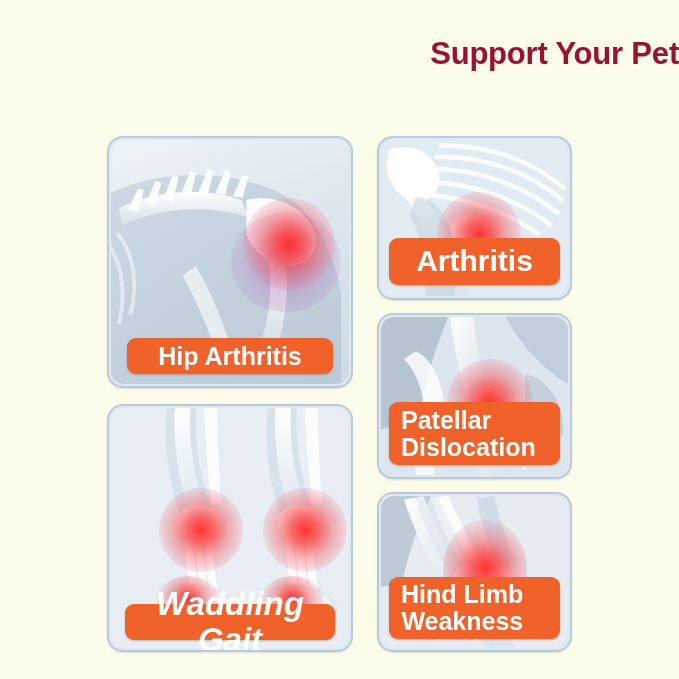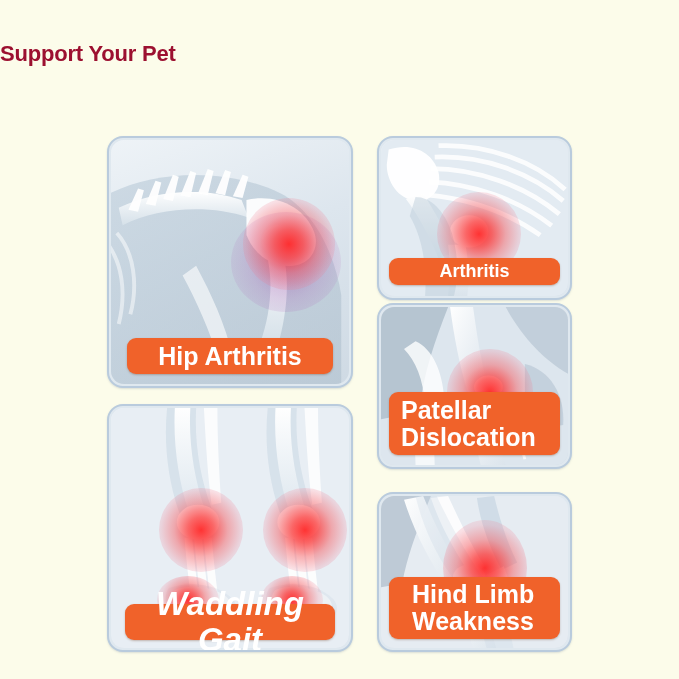--- a/index.html
+++ b/index.html
@@ -20,24 +20,24 @@
     inset: 0;
     background: #fcfcea;
   }
 
   
   .headline {
     position: absolute;
     left: 0;
     top: 36px;
     width: 679px;
-    text-align: left;
+    text-align: right;
     color: #9c1030;
     font-weight: bold;
-    font-size: 22px;
+    font-size: 31px;
     line-height: 36px;
     letter-spacing: -0.2px;
   }
   .headline .line1 { display: block; }
   .headline .line2 { display: block; }
 
   
   .grid {
     position: absolute;
     left: 107px;
@@ -59,21 +59,21 @@
     position: absolute;
     inset: 2px;
     border-radius: 13px;
     overflow: hidden;
     background: #e6edf3;
   }
 
   
   .card-hip        { left: 0px;   top: 0px;   width: 246px; height: 252px; }
   .card-arthritis  { left: 270px; top: 0px;   width: 195px; height: 164px; }
-  .card-patellar   { left: 270px; top: 167px; width: 195px; height: 166px; }
+  .card-patellar   { left: 270px; top: 177px; width: 195px; height: 166px; }
   .card-waddling   { left: 0px;   top: 268px; width: 246px; height: 248px; }
   .card-hindlimb   { left: 270px; top: 356px; width: 195px; height: 160px; }
 
   
   .xray {
     position: absolute;
     inset: 0;
     background: linear-gradient(160deg, #eef3f7 0%, #dde6ee 45%, #cfdae4 100%);
   }
   .xray svg { position: absolute; inset: 0; width: 100%; height: 100%; display: block; }
@@ -115,37 +115,37 @@
     line-height: 1.08;
     white-space: pre-line;
   }
 
   .badge-hip {
     left: 18px; right: 18px; bottom: 12px;
     height: 36px; font-size: 25px;
   }
   .badge-arthritis {
     left: 10px; right: 10px; bottom: 13px;
-    height: 27px; font-size: 18px; margin-top: 16px;
+    height: 47px; font-size: 30px; margin-top: 16px;
   }
   .badge-patellar {
     left: 10px; right: 10px; bottom: 12px;
     height: 63px; font-size: 25px;
     justify-content: flex-start; padding-left: 12px;
     text-align: left;
   }
   .badge-waddling {
     left: 16px; right: 16px; bottom: 10px;
     height: 36px; font-size: 33px; font-style: italic;
   }
   .badge-hindlimb {
     left: 10px; right: 10px; bottom: 11px;
     height: 62px; font-size: 25px;
-    justify-content: flex-start; padding-left: 23px;
-    text-align: left;
+    justify-content: flex-start; padding-left: 12px;
+    text-align: right;
   }
 </style>
 </head>
 <body>
 
 <div class="page">
 
   <div class="headline">
     <span class="line1">Support Your Pet</span>
   </div>

